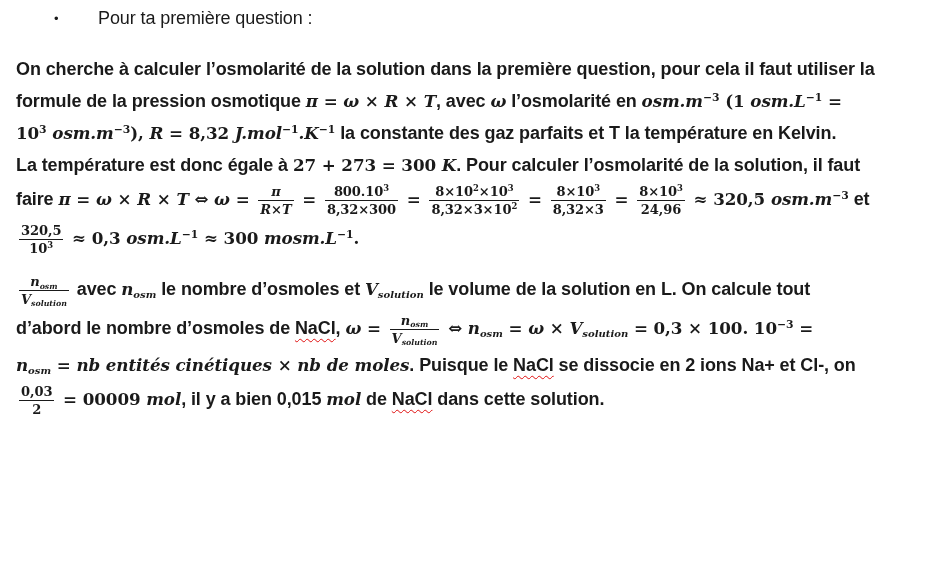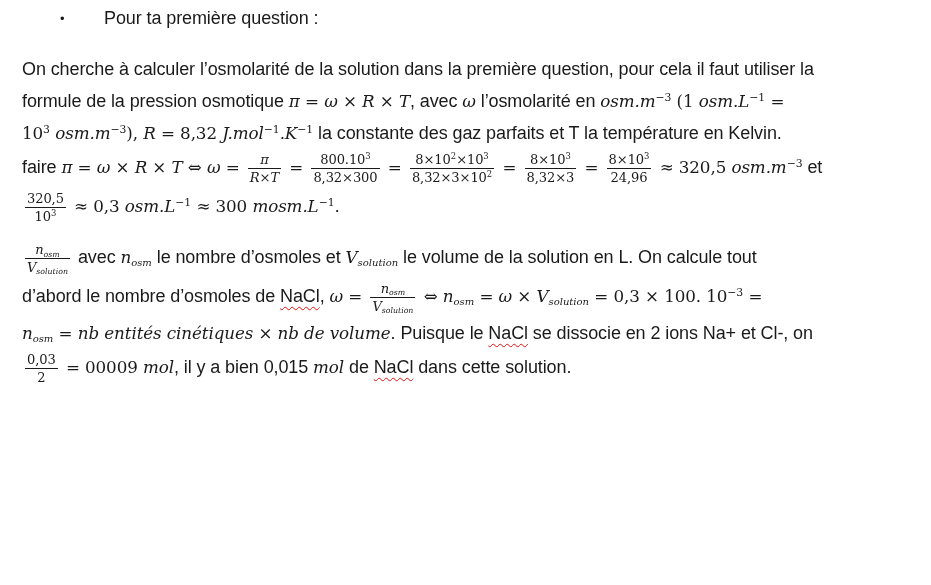--- a/index.html
+++ b/index.html
@@ -6,28 +6,28 @@
   * { margin: 0; padding: 0; box-sizing: border-box; }
   html, body { width: 931px; height: 585px; }
   body {
     background: var(--bg);
     overflow: hidden;
     font-family: "Liberation Sans", sans-serif;
     font-size: 18px;
     letter-spacing: -0.1px;
     color: var(--text);
   }
-  .doc { padding: 4px 6px 0 22px; }
+  .doc { padding: 4px 6px 0 16px; }
 
   
   .bullet-line { margin: 2px 0 22px 38px; line-height: 24px; white-space: nowrap; }
   .bullet-dot { display: inline-block; width: 44px; font-size: 13px; vertical-align: 1px; }
 
   .para { margin-bottom: 13px; }
-  .line { white-space: nowrap; line-height: 32px; min-height: 32px; }
+  .line { white-space: nowrap; line-height: 32px; min-height: 32px; font-weight: bold; }
 
   
   .m  { font-family: "DejaVu Serif", serif; font-style: italic; font-size: 0.93em; }
   .mn { font-family: "DejaVu Serif", serif; font-style: normal; font-size: 0.93em; }
   .sup { font-family: "DejaVu Serif", serif; font-size: 0.60em; position: relative; top: -0.55em; line-height: 0; letter-spacing: 0; }
   .sub { font-size: 0.60em; position: relative; top: 0.28em; line-height: 0; font-style: italic; letter-spacing: 0; }
 
   
   .sq {
     text-decoration-line: underline;
@@ -59,23 +59,24 @@
 
 <div class="doc">
   <div class="bullet-line">
     <span class="bullet-dot">•</span><span><span class="txt">Pour ta première question :</span></span>
   </div>
   <div>
       <div class="para">
         <div class="line"><span class="txt">On cherche à calculer l’osmolarité de la solution dans la première question, pour cela il faut utiliser la</span></div>
         <div class="line"><span class="txt">formule de la pression osmotique </span><span class="m">π</span><span class="mn"> = </span><span class="m">ω</span><span class="mn"> × </span><span class="m">R</span><span class="mn"> × </span><span class="m">T</span><span class="txt">, avec </span><span class="m">ω</span><span class="txt"> l’osmolarité en </span><span class="m">osm.m</span><span class="sup">−3</span><span class="mn"> (1 </span><span class="m">osm.L</span><span class="sup">−1</span><span class="mn"> =</span></div>
         <div class="line"><span class="mn">10</span><span class="sup">3</span><span class="m"> osm.m</span><span class="sup">−3</span><span class="mn">), </span><span class="m">R</span><span class="mn"> = 8,32 </span><span class="m">J.mol</span><span class="sup">−1</span><span class="m">.K</span><span class="sup">−1</span><span class="txt"> la constante des gaz parfaits et T la température en Kelvin.</span></div>
+        <div class="line"><span class="txt">La température est donc égale à </span><span class="mn">27 + 273 = 300 </span><span class="m">K</span><span class="txt">. Pour calculer l’osmolarité de la solution, il faut</span></div>
         <div class="line"><span class="txt">faire </span><span class="m">π</span><span class="mn"> = </span><span class="m">ω</span><span class="mn"> × </span><span class="m">R</span><span class="mn"> × </span><span class="m">T</span><span class="mn"> ⇔ </span><span class="m">ω</span><span class="mn"> = </span><span class="frac"><span class="num"><span class="m">π</span></span><span class="den"><span class="m">R</span><span class="mn">×</span><span class="m">T</span></span></span><span class="mn"> = </span><span class="frac"><span class="num"><span class="mn">800.10</span><span class="sup">3</span></span><span class="den"><span class="mn">8,32×300</span></span></span><span class="mn"> = </span><span class="frac"><span class="num"><span class="mn">8×10</span><span class="sup">2</span><span class="mn">×10</span><span class="sup">3</span></span><span class="den"><span class="mn">8,32×3×10</span><span class="sup">2</span></span></span><span class="mn"> = </span><span class="frac"><span class="num"><span class="mn">8×10</span><span class="sup">3</span></span><span class="den"><span class="mn">8,32×3</span></span></span><span class="mn"> = </span><span class="frac"><span class="num"><span class="mn">8×10</span><span class="sup">3</span></span><span class="den"><span class="mn">24,96</span></span></span><span class="mn"> ≈ 320,5 </span><span class="m">osm.m</span><span class="sup">−3</span><span class="txt"> et</span></div>
         <div class="line"><span class="frac"><span class="num"><span class="mn">320,5</span></span><span class="den"><span class="mn">10</span><span class="sup">3</span></span></span><span class="mn"> ≈ 0,3 </span><span class="m">osm.L</span><span class="sup">−1</span><span class="mn"> ≈ 300 </span><span class="m">mosm.L</span><span class="sup">−1</span><span class="mn">.</span></div>
       </div>
       <div class="para">
         <div class="line"><span class="frac"><span class="num"><span class="m"><span>n</span><span class="sub">osm</span></span></span><span class="den"><span class="m"><span>V</span><span class="sub">solution</span></span></span></span><span class="txt"> avec </span><span class="m"><span>n</span><span class="sub">osm</span></span><span class="txt"> le nombre d’osmoles et </span><span class="m"><span>V</span><span class="sub">solution</span></span><span class="txt"> le volume de la solution en L. On calcule tout</span></div>
         <div class="line"><span class="txt">d’abord le nombre d’osmoles de </span><span class="sq">NaCl</span><span class="txt">, </span><span class="m">ω</span><span class="mn"> = </span><span class="frac"><span class="num"><span class="m"><span>n</span><span class="sub">osm</span></span></span><span class="den"><span class="m"><span>V</span><span class="sub">solution</span></span></span></span><span class="mn"> ⇔ </span><span class="m"><span>n</span><span class="sub">osm</span></span><span class="mn"> = </span><span class="m">ω</span><span class="mn"> × </span><span class="m"><span>V</span><span class="sub">solution</span></span><span class="mn"> = 0,3 × 100. 10</span><span class="sup">−3</span><span class="mn"> =</span></div>
-        <div class="line"><span class="m"><span>n</span><span class="sub">osm</span></span><span class="mn"> = </span><span class="m">nb entités cinétiques </span><span class="mn"> × </span><span class="m">nb de volume</span><span class="txt">. Puisque le </span><span class="sq">NaCl</span><span class="txt"> se dissocie en 2 ions Na+ et Cl-, on</span></div>
+        <div class="line"><span class="m"><span>n</span><span class="sub">osm</span></span><span class="mn"> = </span><span class="m">nb entités cinétiques </span><span class="mn"> × </span><span class="m">nb de moles</span><span class="txt">. Puisque le </span><span class="sq">NaCl</span><span class="txt"> se dissocie en 2 ions Na+ et Cl-, on</span></div>
         <div class="line"><span class="frac"><span class="num"><span class="mn">0,03</span></span><span class="den"><span class="mn">2</span></span></span><span class="mn"> = 00009 </span><span class="m">mol</span><span class="txt">, il y a bien 0,015 </span><span class="m">mol</span><span class="txt"> de </span><span class="sq">NaCl</span><span class="txt"> dans cette solution.</span></div>
       </div>
     </div>
 </div>
 
 </body></html>

